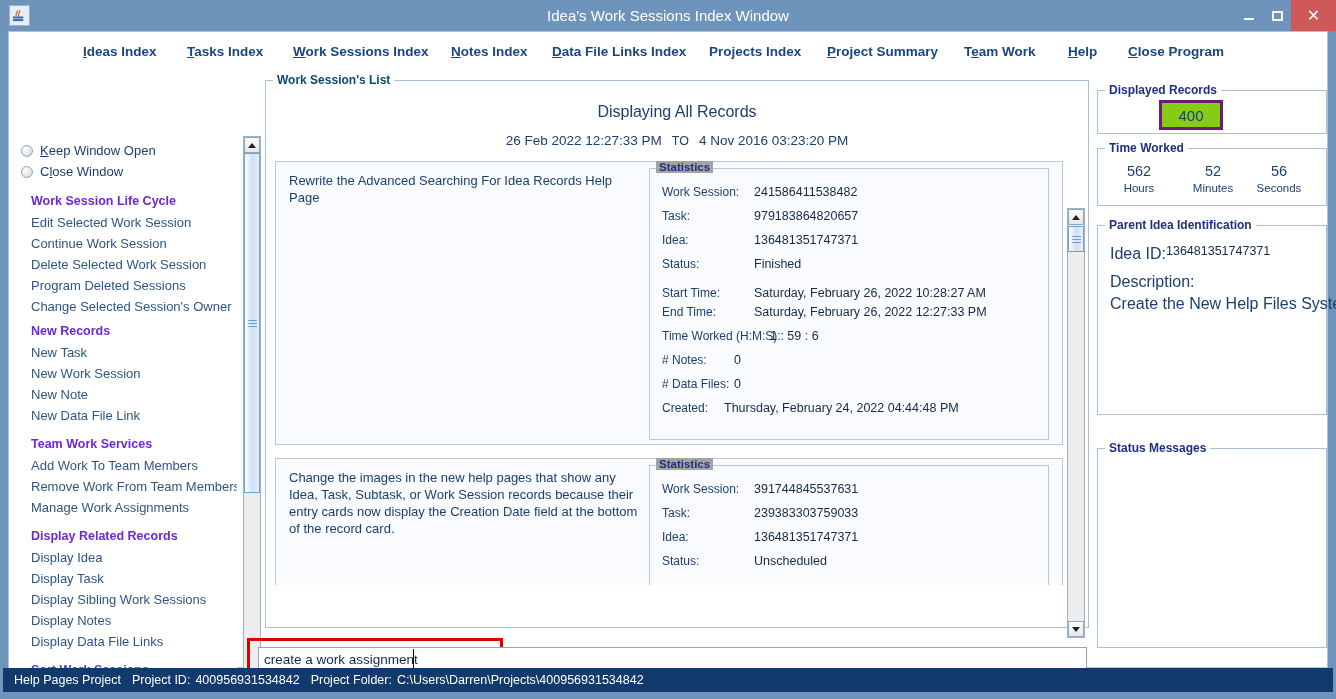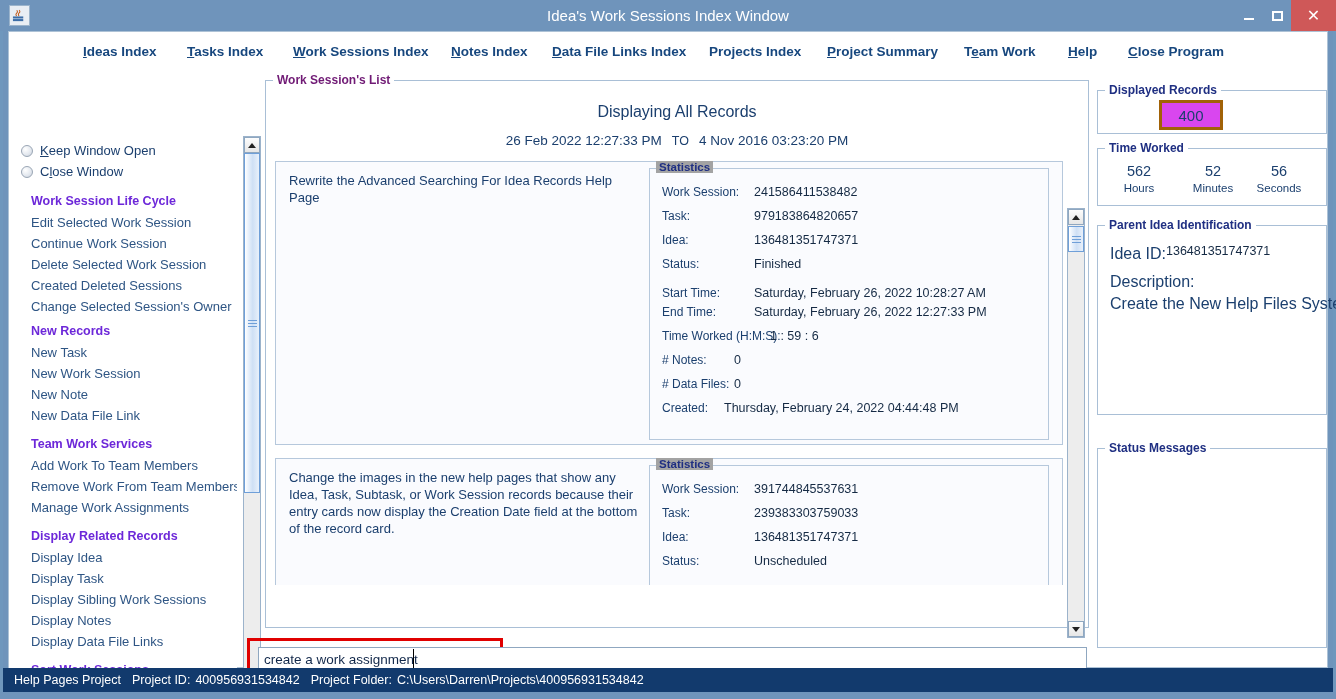--- a/index.html
+++ b/index.html
@@ -128,21 +128,21 @@
     position: absolute; left: 256px; top: 48px; width: 824px; height: 548px;
   }
   .titled-box {
     position: absolute;
     border: 1px solid #a9bfd6;
     background: #ffffff;
   }
   .box-legend {
     position: absolute; top: -8px; left: 7px;
     background: #ffffff; padding: 0 4px;
-    color: #701a75; font-size: 12px; font-weight: bold;
+    color: #0c4a6e; font-size: 12px; font-weight: bold;
     white-space: nowrap;
   }
   .displaying-title {
     position: absolute; left: 0; top: 22px; width: 100%;
     text-align: center; font-size: 16px; color: #1b3f6e;
   }
   .displaying-range {
     position: absolute; left: 0; top: 52px; width: 100%;
     text-align: center; font-size: 13.5px; color: #1b3f6e;
   }
@@ -221,21 +221,21 @@
   .rbox {
     position: absolute; left: 0; width: 230px;
     border: 1px solid #a9bfd6; background: #ffffff;
   }
   .rlegend {
     position: absolute; top: -8px; left: 7px; background: #ffffff; padding: 0 4px;
     color: #1f2f82; font-size: 12px; font-weight: bold; white-space: nowrap;
   }
   .records-val-box {
     position: absolute; left: 61px; top: 9px; width: 64px; height: 30px;
-    border: 3px solid #a16207; background: #d946ef;
+    border: 3px solid #701a75; background: #84cc16;
     display: flex; align-items: center; justify-content: center;
     font-size: 15px; color: #1b3f6e;
   }
   .tw-col { position: absolute; text-align: center; width: 70px; }
   .tw-num { font-size: 14.5px; color: #1b3f6e; }
   .tw-lbl { font-size: 11.5px; color: #1b3f6e; margin-top: 3px; }
   .rfield { position: absolute; left: 12px; font-size: 16px; color: #1b3f6e; white-space: nowrap; }
   .rfield-val { position: absolute; left: 68px; font-size: 12.5px; color: #152a44; }
 
   
@@ -301,21 +301,21 @@
             <span><u>K</u>eep Window Open</span>
           </div>
           <div class="sb-radio" style="top: 92px;">
             <span class="radio-circle"></span>
             <span>C<u>l</u>ose Window</span>
           </div>
           <div class="sb-group" style="top: 122px;">Work Session Life Cycle</div>
           <div class="sb-link" style="top: 143px;">Edit Selected Work Session</div>
           <div class="sb-link" style="top: 164px;">Continue Work Session</div>
           <div class="sb-link" style="top: 185px;">Delete Selected Work Session</div>
-          <div class="sb-link" style="top: 206px;">Created Deleted Sessions</div>
+          <div class="sb-link" style="top: 206px;">Program Deleted Sessions</div>
           <div class="sb-link" style="top: 227px;">Change Selected Session's Owner</div>
           <div class="sb-group" style="top: 252px;">New Records</div>
           <div class="sb-link" style="top: 273px;">New Task</div>
           <div class="sb-link" style="top: 294px;">New Work Session</div>
           <div class="sb-link" style="top: 315px;">New Note</div>
           <div class="sb-link" style="top: 336px;">New Data File Link</div>
           <div class="sb-group" style="top: 365px;">Team Work Services</div>
           <div class="sb-link" style="top: 386px;">Add Work To Team Members</div>
           <div class="sb-link" style="top: 407px;">Remove Work From Team Members</div>
           <div class="sb-link" style="top: 428px;">Manage Work Assignments</div>

